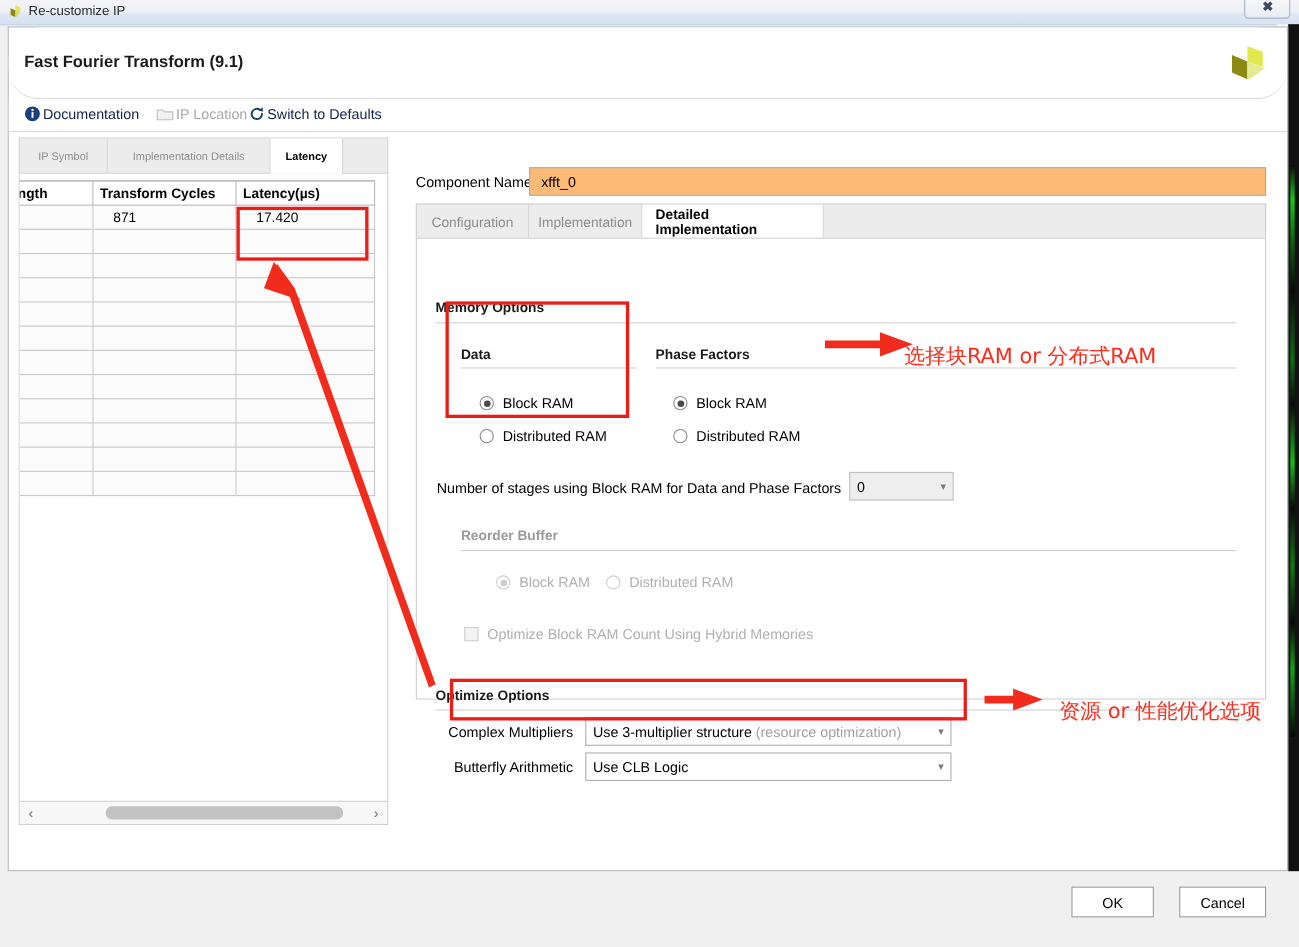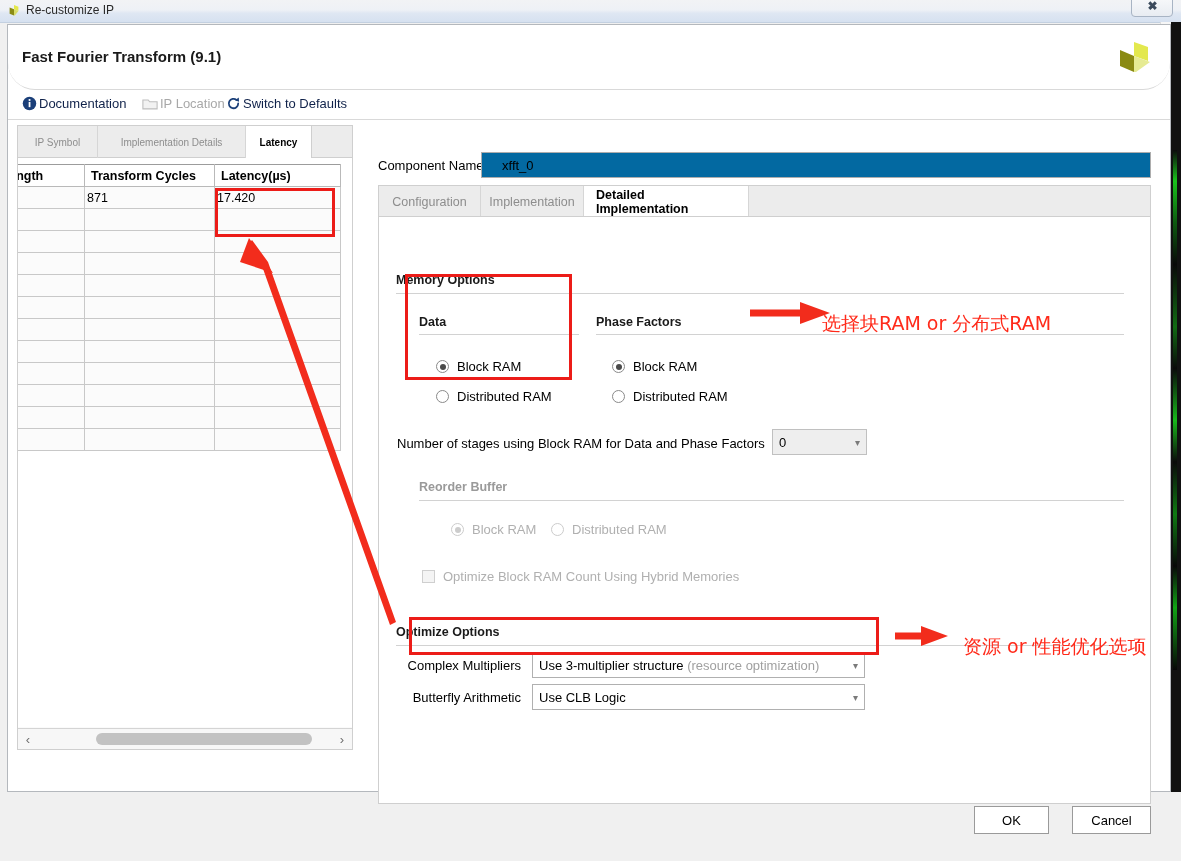--- a/index.html
+++ b/index.html
@@ -98,61 +98,61 @@
   #lat-table{
     position:absolute;left:-38px;top:6px;width:360px;
     border-collapse:collapse;font-size:12.5px;table-layout:fixed;
   }
   #lat-table th{
     height:21px;background:#ffffff;border:1px solid #b9b9b9;border-top:1px solid #9c9c9c;
     text-align:left;padding:0 6px;font-weight:bold;font-size:12.5px;color:#000;
   }
   #lat-table td{
     height:21px;background:#fbfbfb;border:1px solid #c8c8c8;
-    text-align:left;padding:0 2px;color:#000;
+    text-align:left;padding:0 18px;color:#000;
   }
   #lat-table col.c0{width:104px;}
   #lat-table col.c1{width:130px;}
   #lat-table col.c2{width:126px;}
 
   #left-hscroll{
     position:absolute;left:0;bottom:0;right:0;height:21px;
     background:#f7f7f7;border-top:1px solid #d4d4d4;box-sizing:border-box;
   }
   .hs-arrow{position:absolute;top:0;width:18px;height:20px;
     display:flex;align-items:center;justify-content:center;color:#6e6e6e;font-size:13px;}
   #hs-left{left:1px;}
   #hs-right{right:1px;}
   #hs-thumb{position:absolute;left:78px;top:4px;width:216px;height:12px;
     background:#c2c2c2;border-radius:6px;}
 
   
   #comp-label{position:absolute;left:378px;top:158px;font-size:13px;color:#000;}
   #comp-input{
     position:absolute;left:481px;top:152px;width:670px;height:26px;
-    background:#0369a1;border:1px solid #adadad;box-sizing:border-box;
-    display:flex;align-items:center;padding-left:20px;font-size:13px;color:#000;
+    background:#fdba74;border:1px solid #adadad;box-sizing:border-box;
+    display:flex;align-items:center;padding-left:10px;font-size:13px;color:#000;
   }
 
   #right-panel{
     position:absolute;left:378px;top:185px;width:773px;height:590px;
     box-sizing:border-box;
   }
   #rtabs{position:absolute;left:0;top:0;width:773px;height:32px;
     background:#ececec;border:1px solid #cfcfcf;border-bottom:none;box-sizing:border-box;}
   .rtab{position:absolute;top:0;height:31px;box-sizing:border-box;
     display:flex;align-items:center;justify-content:center;font-size:12.5px;
     color:#8d8d8d;padding:0 12px;border-right:1px solid #d6d6d6;}
   .rtab.active{background:#ffffff;color:#000;font-weight:bold;}
   #rtab-0{left:0;width:102px;}
   #rtab-1{left:102px;width:103px;}
   #rtab-2{left:205px;width:165px;}
 
   #rcontent{
-    position:absolute;left:0;top:31px;width:773px;height:588px;
+    position:absolute;left:0;top:31px;width:773px;height:420px;
     background:#ffffff;border:1px solid #cfcfcf;box-sizing:border-box;
   }
 
   .sec-title{position:absolute;font-size:12.5px;font-weight:bold;color:#1a1a1a;}
   .sec-rule{position:absolute;height:1px;background:#d2d2d2;}
 
   .grp-title{position:absolute;font-size:12.5px;font-weight:bold;color:#1a1a1a;}
   .grp-rule{position:absolute;height:1px;background:#d2d2d2;}
 
   .radio-row{position:absolute;display:flex;align-items:center;gap:8px;font-size:13px;color:#000;}

